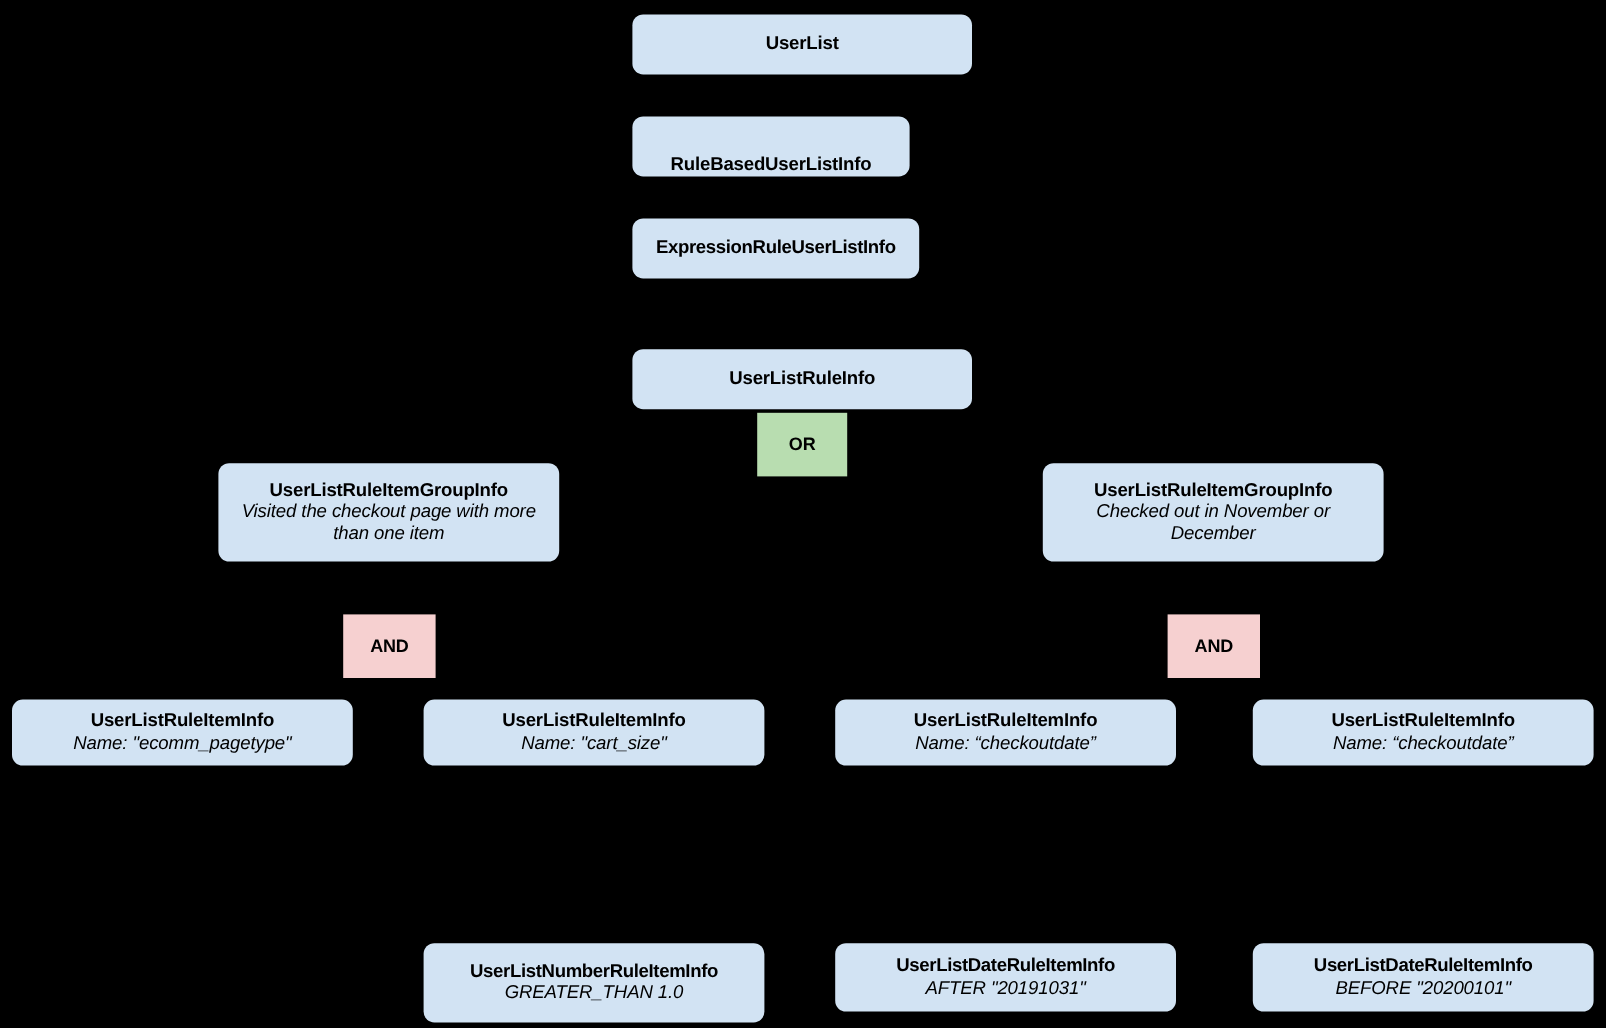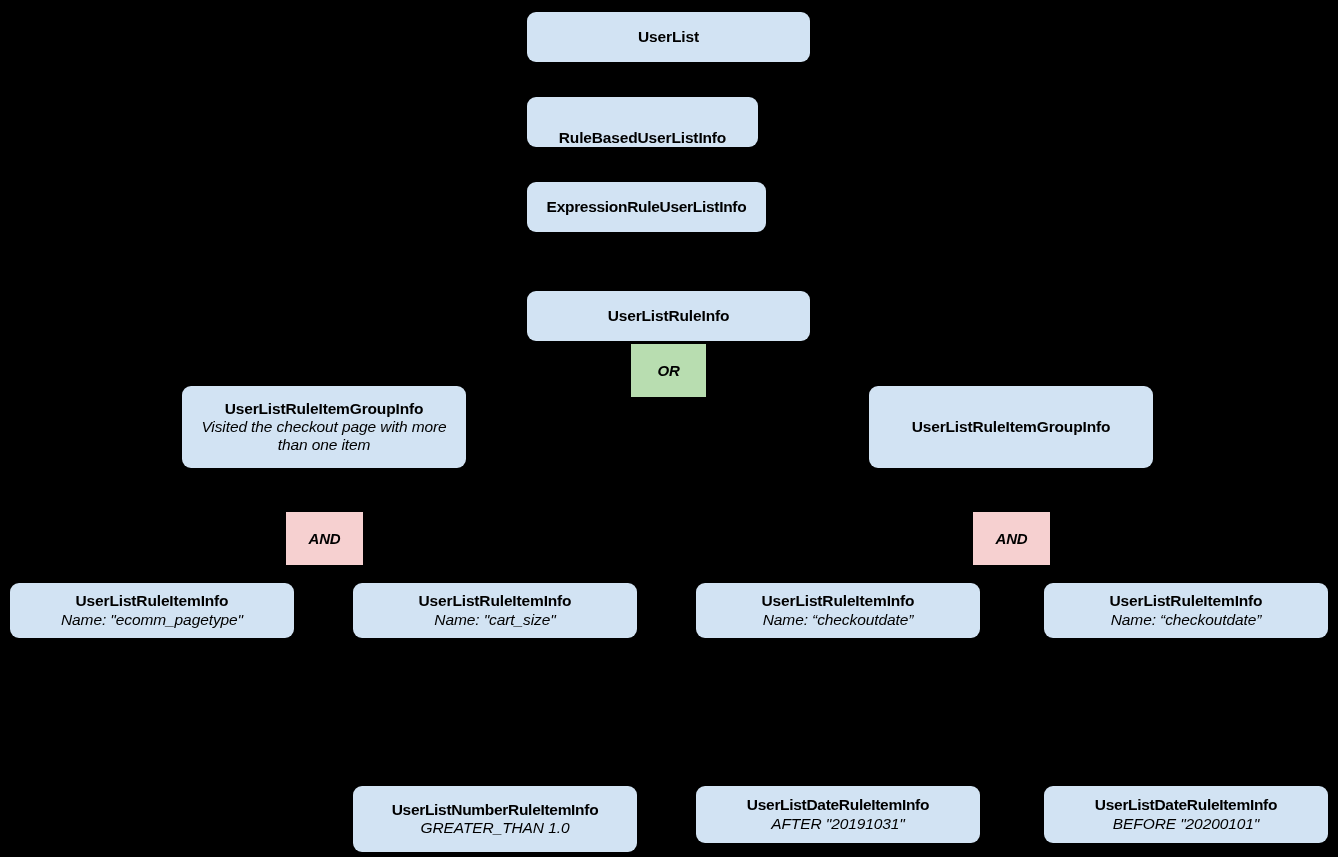--- a/index.html
+++ b/index.html
@@ -39,21 +39,20 @@
     line-height: 1.18;
     color: #000000;
   }
   .node.classbox {
     background: #d2e3f3;
     border-radius: 9px;
   }
   .node.op {
     background: #b8ddb0;
     border-radius: 0;
-    font-style: italic;
   }
   .node.op.and {
     background: #f6d0d0;
   }
   .node-title {
     font-weight: bold;
     font-size: 15.5px;
     letter-spacing: -0.15px;
     white-space: nowrap;
   }
@@ -117,20 +116,21 @@
     <div class="node-title">OR</div>
   </div>
 
   <div class="node classbox" style="left:182px; top:386px; width:284px; height:82px;">
     <div class="node-title">UserListRuleItemGroupInfo</div>
     <div class="node-sub">Visited the checkout page with more than one item</div>
   </div>
 
   <div class="node classbox" style="left:869px; top:386px; width:284px; height:82px;">
     <div class="node-title">UserListRuleItemGroupInfo</div>
+    <div class="node-sub">Checked out in November or December</div>
   </div>
 
   <div class="node op and" style="left:286px; top:512px; width:77px; height:53px;">
     <div class="node-title">AND</div>
   </div>
 
   <div class="node op and" style="left:973px; top:512px; width:77px; height:53px;">
     <div class="node-title">AND</div>
   </div>
 

